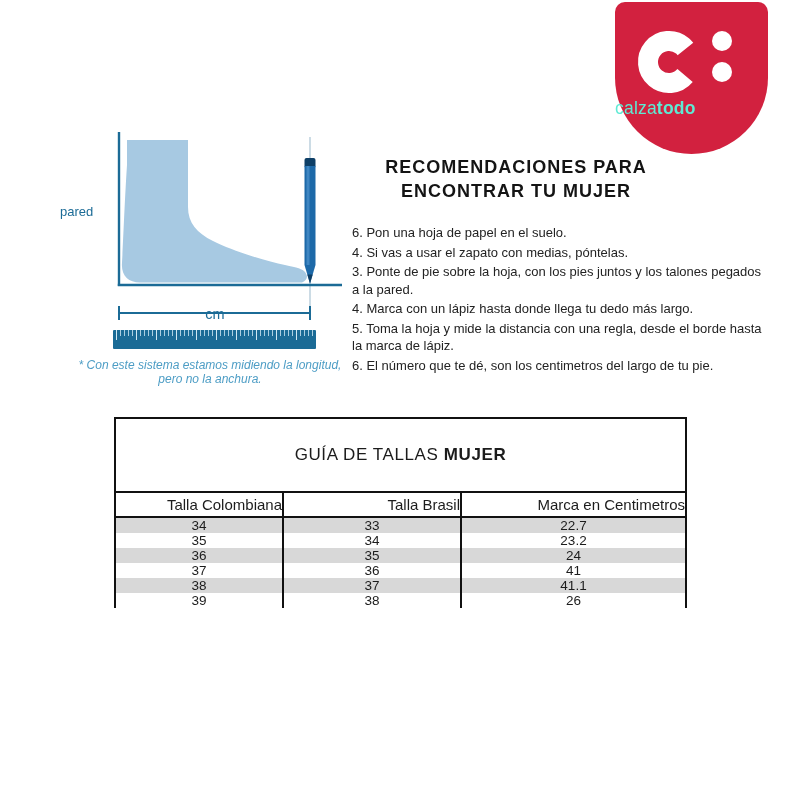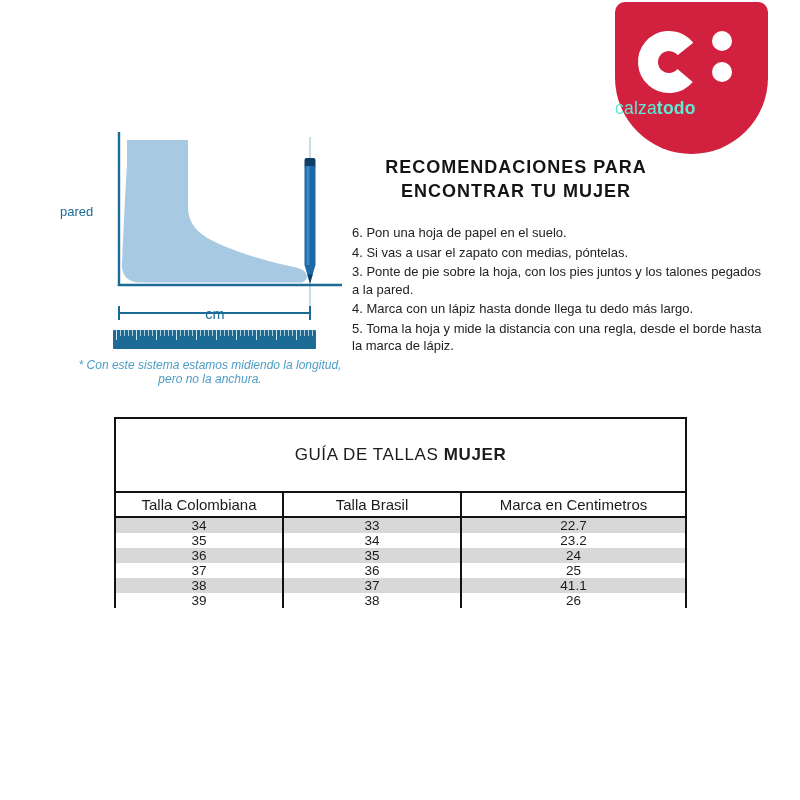--- a/index.html
+++ b/index.html
@@ -41,21 +41,21 @@
   .rec-item{white-space:pre-line;line-height:17.5px;margin-bottom:2px;}
 
   
   .size-table{position:absolute;left:114px;top:417px;width:571px;border-collapse:collapse;
               table-layout:fixed;color:#1c1c1c;}
   .size-table,.size-table td,.size-table th{border-color:#111;}
   .title-cell{border:2px solid #111;height:74px;text-align:center;vertical-align:middle;
               font-size:17px;letter-spacing:.6px;font-weight:400;}
   .title-cell b{font-weight:700;}
   .size-table thead th{border:2px solid #111;height:25px;font-weight:400;font-size:15px;
-                       text-align:center;vertical-align:middle;}
+                       text-align:right;vertical-align:middle;}
   .size-table tbody td{border-left:2px solid #111;border-right:2px solid #111;height:15px;
                        text-align:center;vertical-align:middle;font-size:13.5px;}
   .size-table tbody tr:nth-child(odd){background:var(--stripe-gray);}
 </style>
 </head>
 <body>
 
 <div class="page">
 
   <div class="logo">
@@ -104,20 +104,21 @@
     <div>ENCONTRAR TU MUJER</div>
   </div>
   <div class="rec-list">
       <div class="rec-item">6. Pon una hoja de papel en el suelo.</div>
       <div class="rec-item">4. Si vas a usar el zapato con medias, póntelas.</div>
       <div class="rec-item">3. Ponte de pie sobre la hoja, con los pies juntos y los talones pegados
 a la pared.</div>
       <div class="rec-item">4. Marca con un lápiz hasta donde llega tu dedo más largo.</div>
       <div class="rec-item">5. Toma la hoja y mide la distancia con una regla, desde el borde hasta
 la marca de lápiz.</div>
+      <div class="rec-item">6. El número que te dé, son los centimetros del largo de tu pie.</div>
     </div>
 
   <table class="size-table">
     <colgroup>
         <col style="width:168px">
         <col style="width:178px">
         <col style="width:225px">
       </colgroup>
     <thead>
       <tr>
@@ -141,21 +142,21 @@
           <td>23.2</td>
         </tr>
         <tr>
           <td>36</td>
           <td>35</td>
           <td>24</td>
         </tr>
         <tr>
           <td>37</td>
           <td>36</td>
-          <td>25</td>
+          <td>41</td>
         </tr>
         <tr>
           <td>38</td>
           <td>37</td>
           <td>41.1</td>
         </tr>
         <tr>
           <td>39</td>
           <td>38</td>
           <td>26</td>

